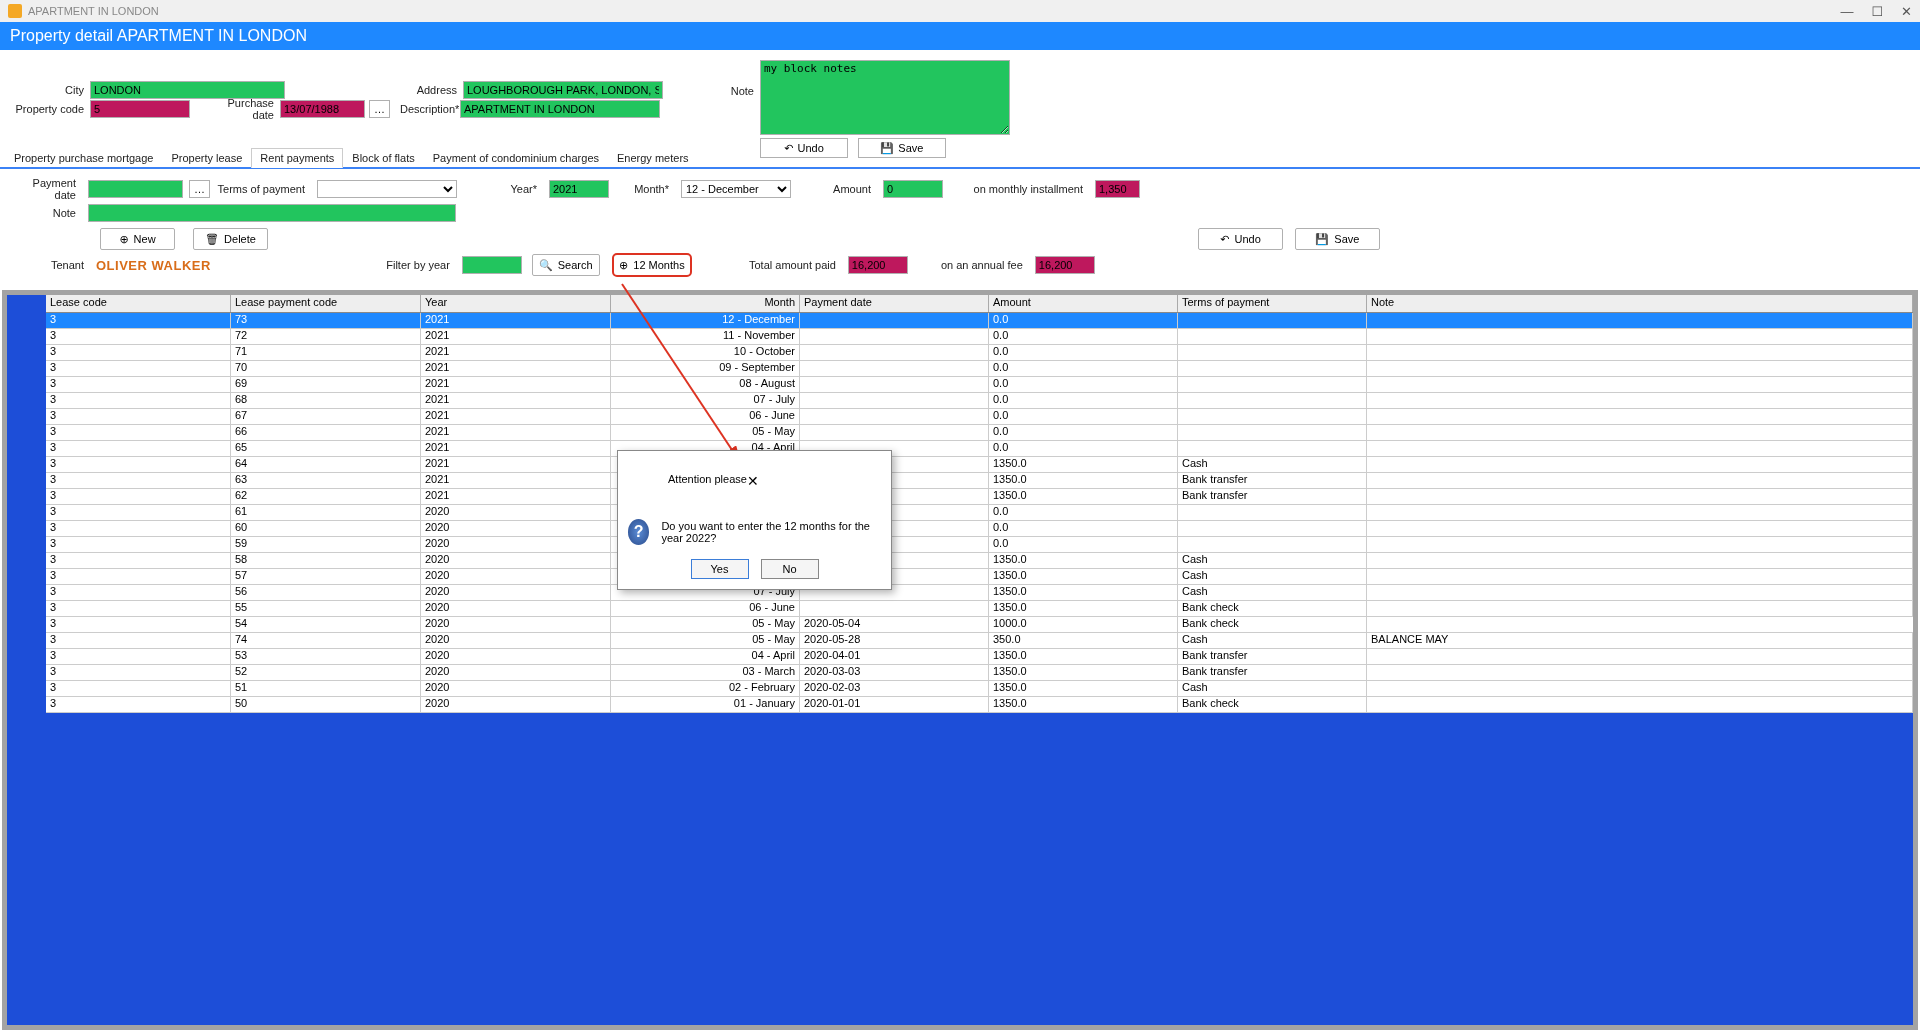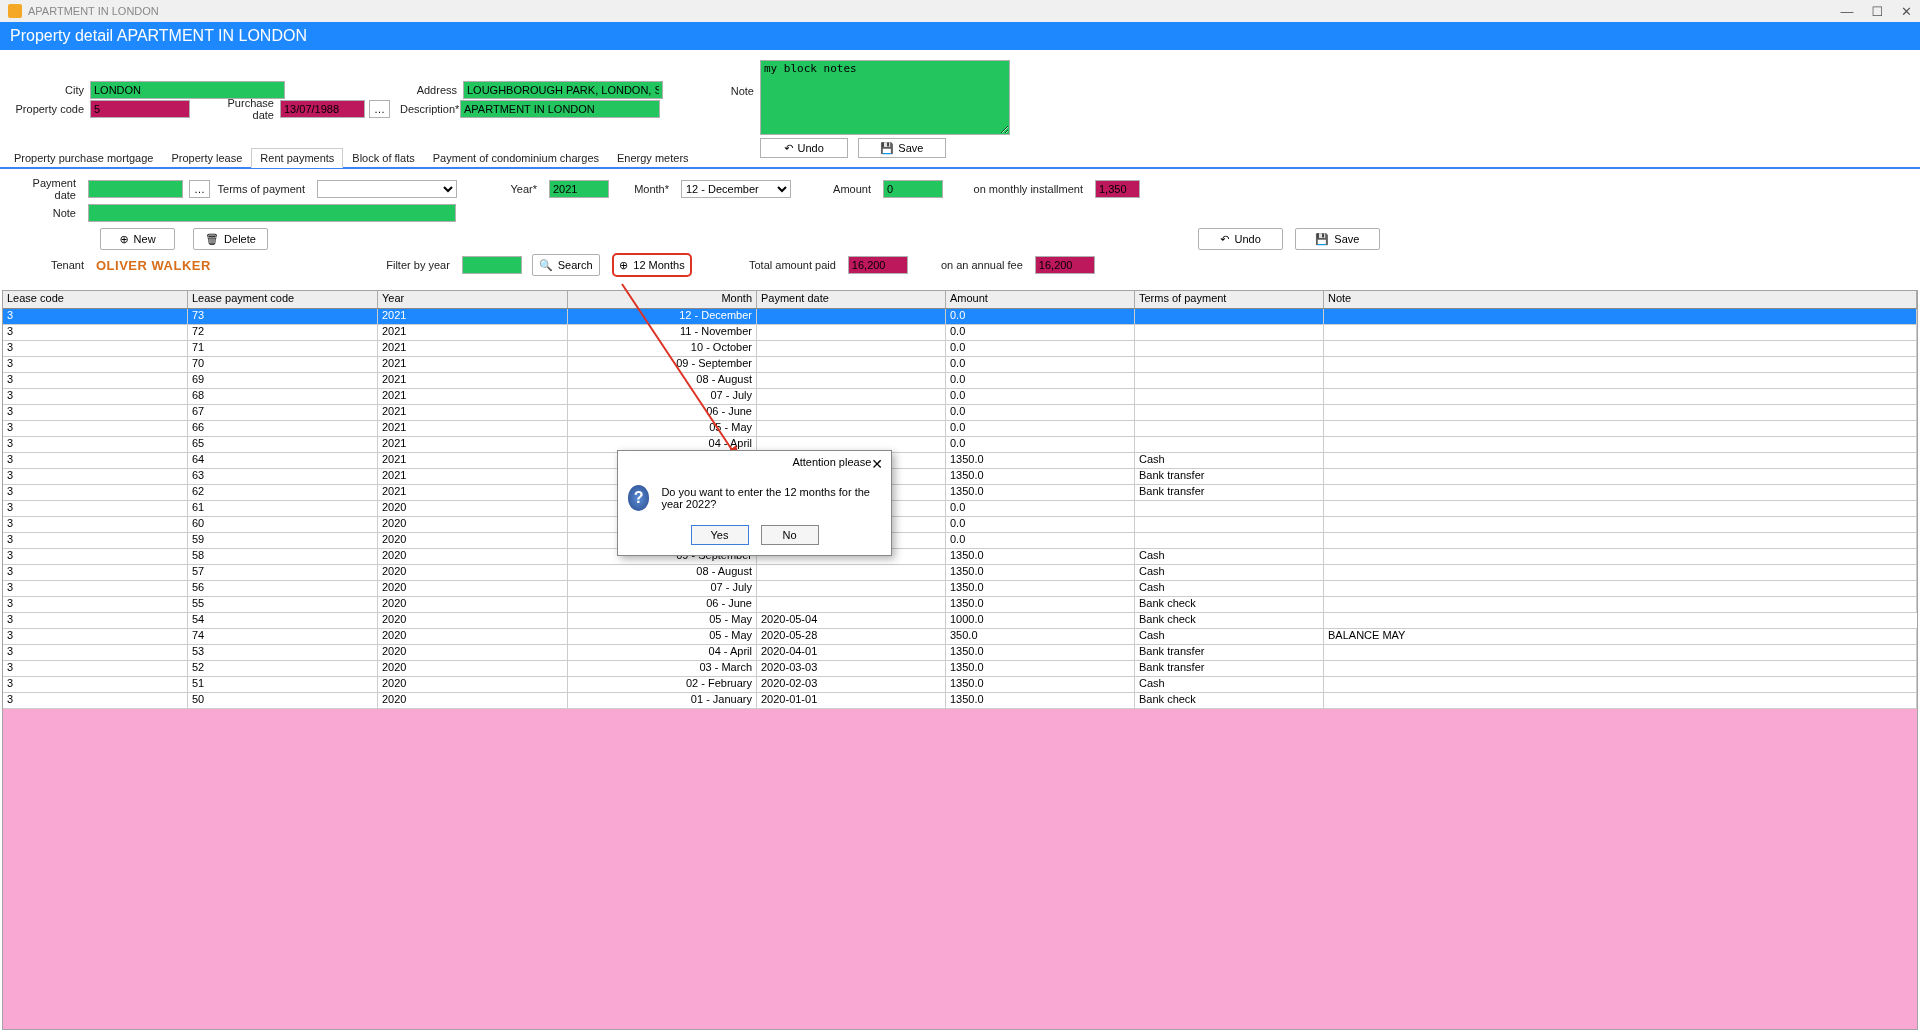--- a/index.html
+++ b/index.html
@@ -30,34 +30,34 @@
   .tab.active { background: #fff; border: 1px solid #ccc; border-bottom: 1px solid #fff; }
   
   .filter-area { padding: 8px 0 5px 10px; background: #fff; }
   .filter-row { display: flex; align-items: center; margin-bottom: 3px; }
   .filter-row .lbl, .filter-row .inp, .filter-row .sel { margin-right: 6px; }
   
   .action-btn { border: 1px solid #b0b0b0; background: #fff; height: 22px; cursor: pointer; font-size: 11px; border-radius: 2px; display: inline-flex; align-items: center; justify-content: center; gap: 5px; }
   .btn-12m { border: 2px solid #d32; border-radius: 5px; height: 24px; }
   .tenant-name { color: #d86d1a; font-weight: 700; font-size: 13px; letter-spacing: 0.5px; }
   
-  .grid { position: absolute; top: 290px; left: 2px; right: 2px; bottom: 2px; border: 1px solid #a3a3a3; overflow: hidden; background: #f9a8d4; }
+  .grid { position: absolute; top: 290px; left: 2px; right: 2px; bottom: 2px; border: 5px solid #a3a3a3; overflow: hidden; background: #1d4ed8; padding-left: 39px; }
   .grid-head { display: flex; background: #eee; border-bottom: 1px solid #888; height: 18px; }
   .ghcell { border-right: 1px solid #aaa; padding: 1px 4px; font-size: 11px; overflow: hidden; }
   .grid-body { background: #fff; }
   .grow { display: flex; height: 16px; border-bottom: 1px solid #ccc; }
   .grow.selected { background: #1e88ff; color: #fff; }
   .gcell { border-right: 1px solid #ccc; padding: 0 4px; font-size: 11px; overflow: hidden; white-space: nowrap; }
   
   .c-lease { width: 185px; } .c-lpc { width: 190px; } .c-year { width: 190px; } .c-month { width: 189px; text-align: right; } .c-pdate { width: 189px; } .c-amt { width: 189px; } .c-terms { width: 189px; } .c-note { flex: 1; }
   
   .arrow { position: absolute; top: 282px; left: 610px; pointer-events: none; z-index: 5; }
   
   .dialog { position: absolute; top: 450px; left: 617px; width: 275px; background: #fff; border: 1px solid #888; box-shadow: 3px 3px 8px rgba(0,0,0,0.3); z-index: 10; }
-  .dlg-title { display: flex; justify-content: flex-end; padding: 5px 8px; font-size: 11px; margin-left: 42px; }
+  .dlg-title { display: flex; justify-content: flex-start; padding: 22px 8px; font-size: 11px; margin-left: 42px; }
   .dlg-close { cursor: pointer; font-size: 14px; }
   .dlg-body { display: flex; align-items: center; padding: 8px 10px; gap: 12px; }
   .dlg-q { width: 26px; height: 26px; border-radius: 50%; background: radial-gradient(#5a8cd6, #2a4a8a); color: #fff; display: flex; align-items: center; justify-content: center; font-weight: bold; font-size: 16px; }
   .dlg-btns { display: flex; justify-content: center; gap: 12px; padding: 6px 0 10px 0; }
   .dlg-btn { border: 1px solid #888; background: #f5f5f5; width: 58px; height: 20px; cursor: pointer; font-size: 11px; }
   .dlg-btn.focus { outline: 1px solid #3b7dd8; outline-offset: -1px; border-color: #3b7dd8; }
 </style>
 </head>
 <body>
 

